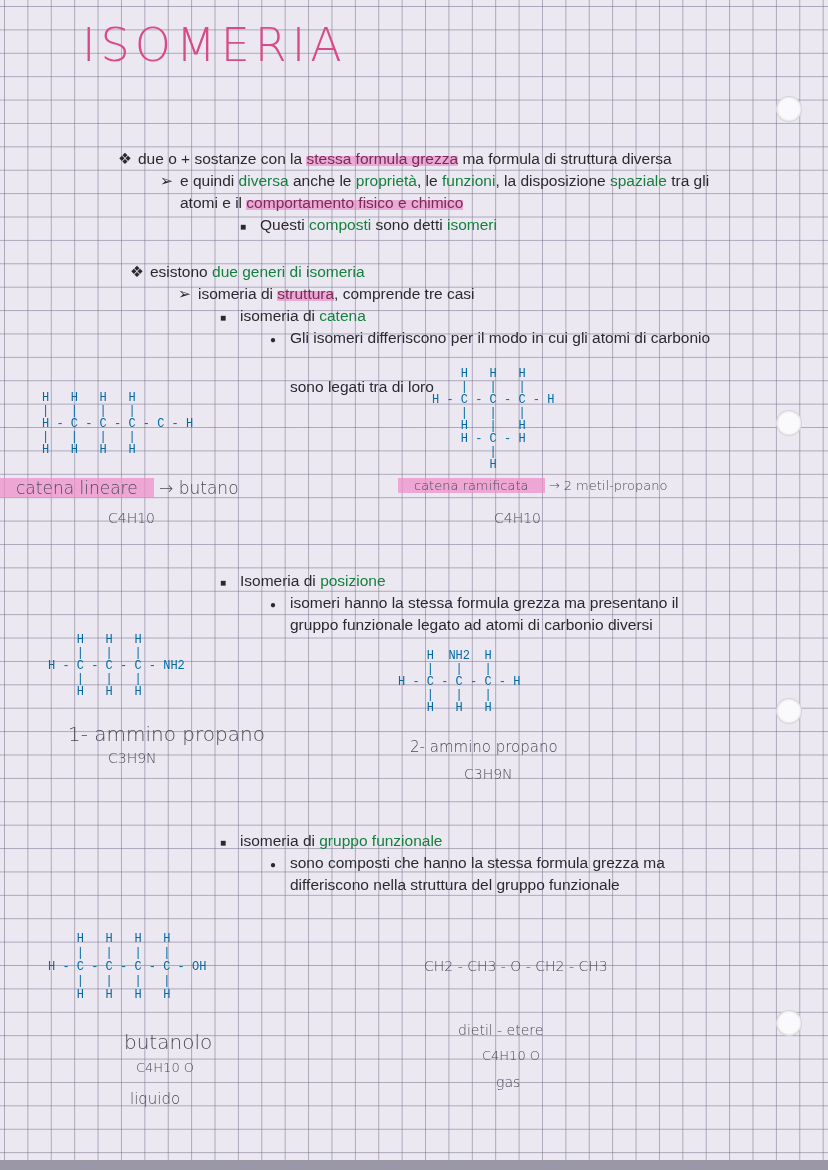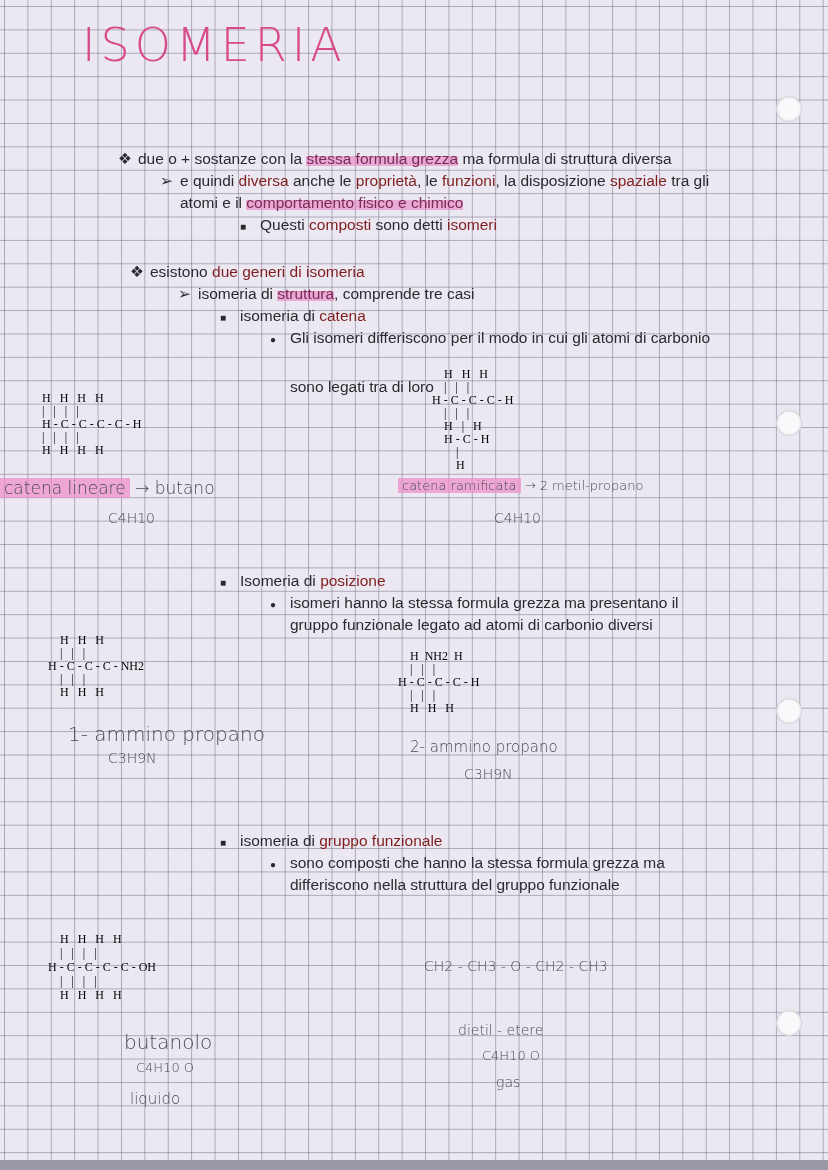--- a/index.html
+++ b/index.html
@@ -8,25 +8,25 @@
     background-image:
       linear-gradient(to right, rgba(120,115,140,0.55) 1px, transparent 1px),
       linear-gradient(to bottom, rgba(120,115,140,0.55) 1px, transparent 1px);
     background-size:23.4px 23.4px;
     background-position:4px 6px;
     font-family:"Liberation Sans",sans-serif;}
   .abs{position:absolute;}
   .title{left:82px;top:18px;font-family:"DejaVu Sans",sans-serif;font-size:46px;font-weight:200;color:#d94a8a;letter-spacing:5px;}
   .typed{font-family:"Liberation Sans",sans-serif;font-size:15.5px;color:#2a2a2e;line-height:22px;white-space:nowrap;}
   .hl{background:linear-gradient(to bottom, transparent 35%, rgba(232,120,190,0.55) 35%, rgba(232,120,190,0.55) 95%, transparent 95%);color:#7a2a55;margin-top:16px;}
-  .hlp{color:#7f1d1d;}
+  .hlp{color:#15803d;}
   .bul{display:inline-block;width:20px;}
   .hand{font-family:"DejaVu Sans",sans-serif;color:#4a4a55;font-weight:200;white-space:nowrap;}
-  .hand-pink{background:rgba(240,140,200,0.7);padding:0 4px;}
-  .struct{font-family:Liberation Serif, serif;color:#000000;font-size:11px;line-height:13px;white-space:pre;}
+  .hand-pink{background:rgba(240,140,200,0.7);padding:0 16px;}
+  .struct{font-family:Liberation Mono, monospace;color:#0369a1;font-size:11px;line-height:13px;white-space:pre;}
   .hole{width:26px;height:26px;border-radius:50%;background:#fafafd;box-shadow:inset 0 0 3px rgba(0,0,0,0.35);}
   .bottomshade{left:0;top:1160px;width:828px;height:10px;background:#9a97a6;}
 </style>
 </head>
 <body>
 
 <div class="abs title">ISOMERIA</div>
 
 <div class="abs hole" style="left:776px;top:96px;"></div>
 <div class="abs hole" style="left:776px;top:410px;"></div>

